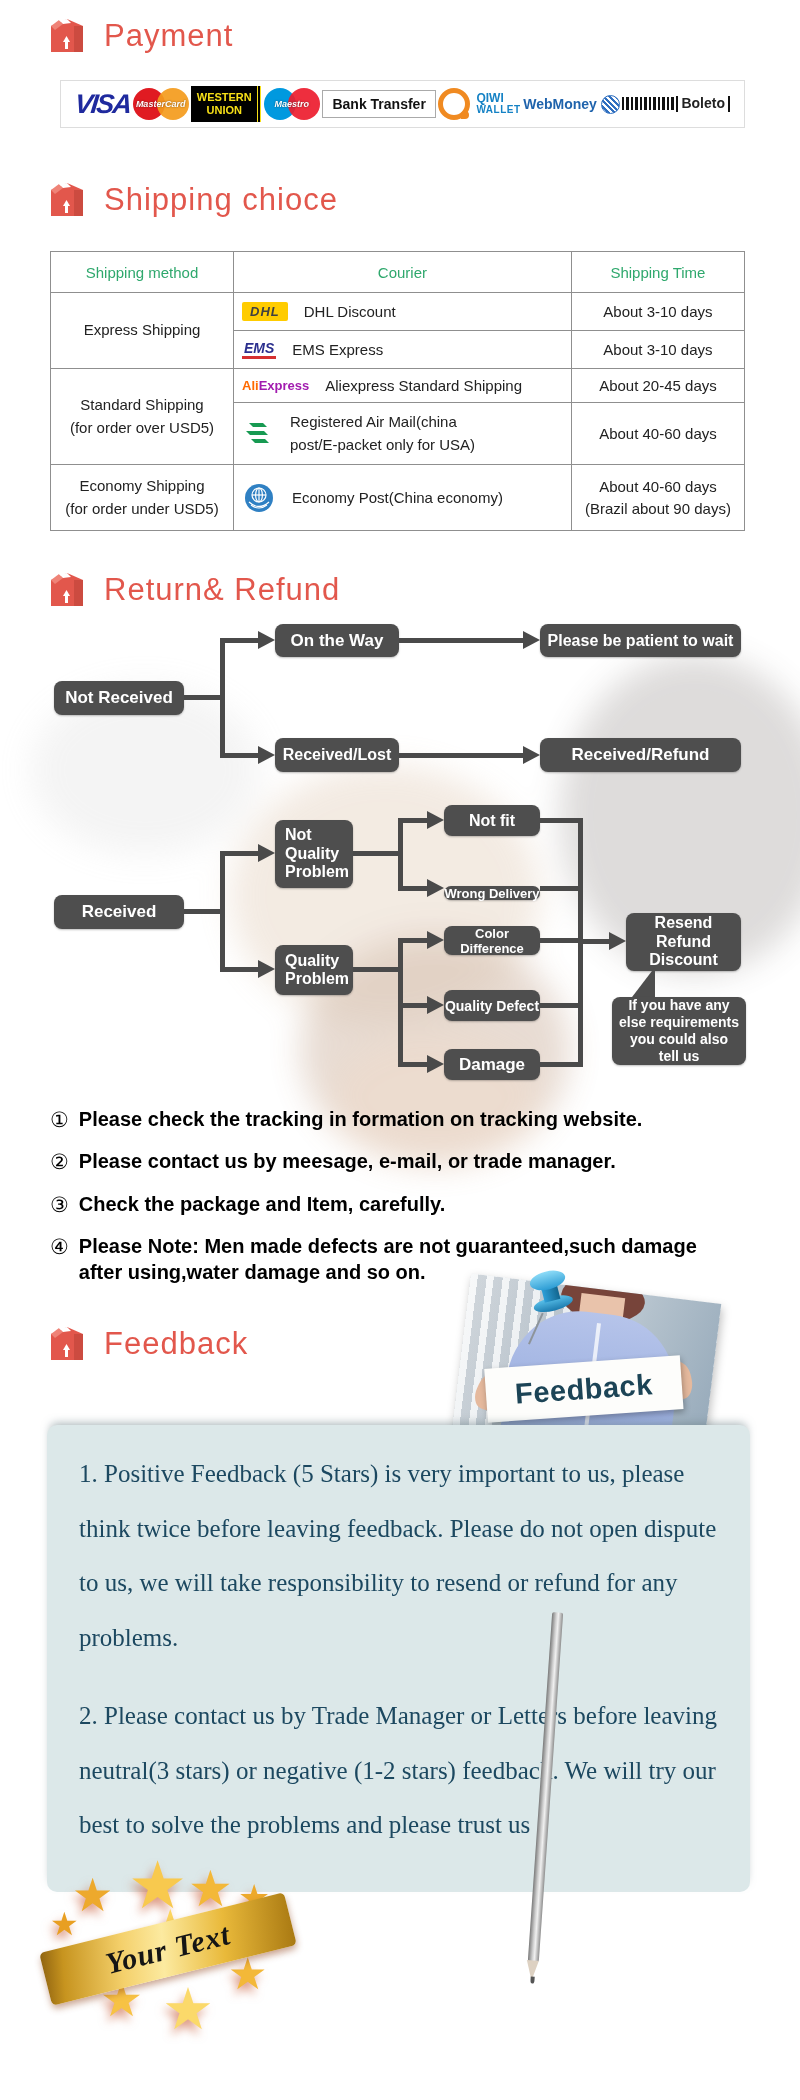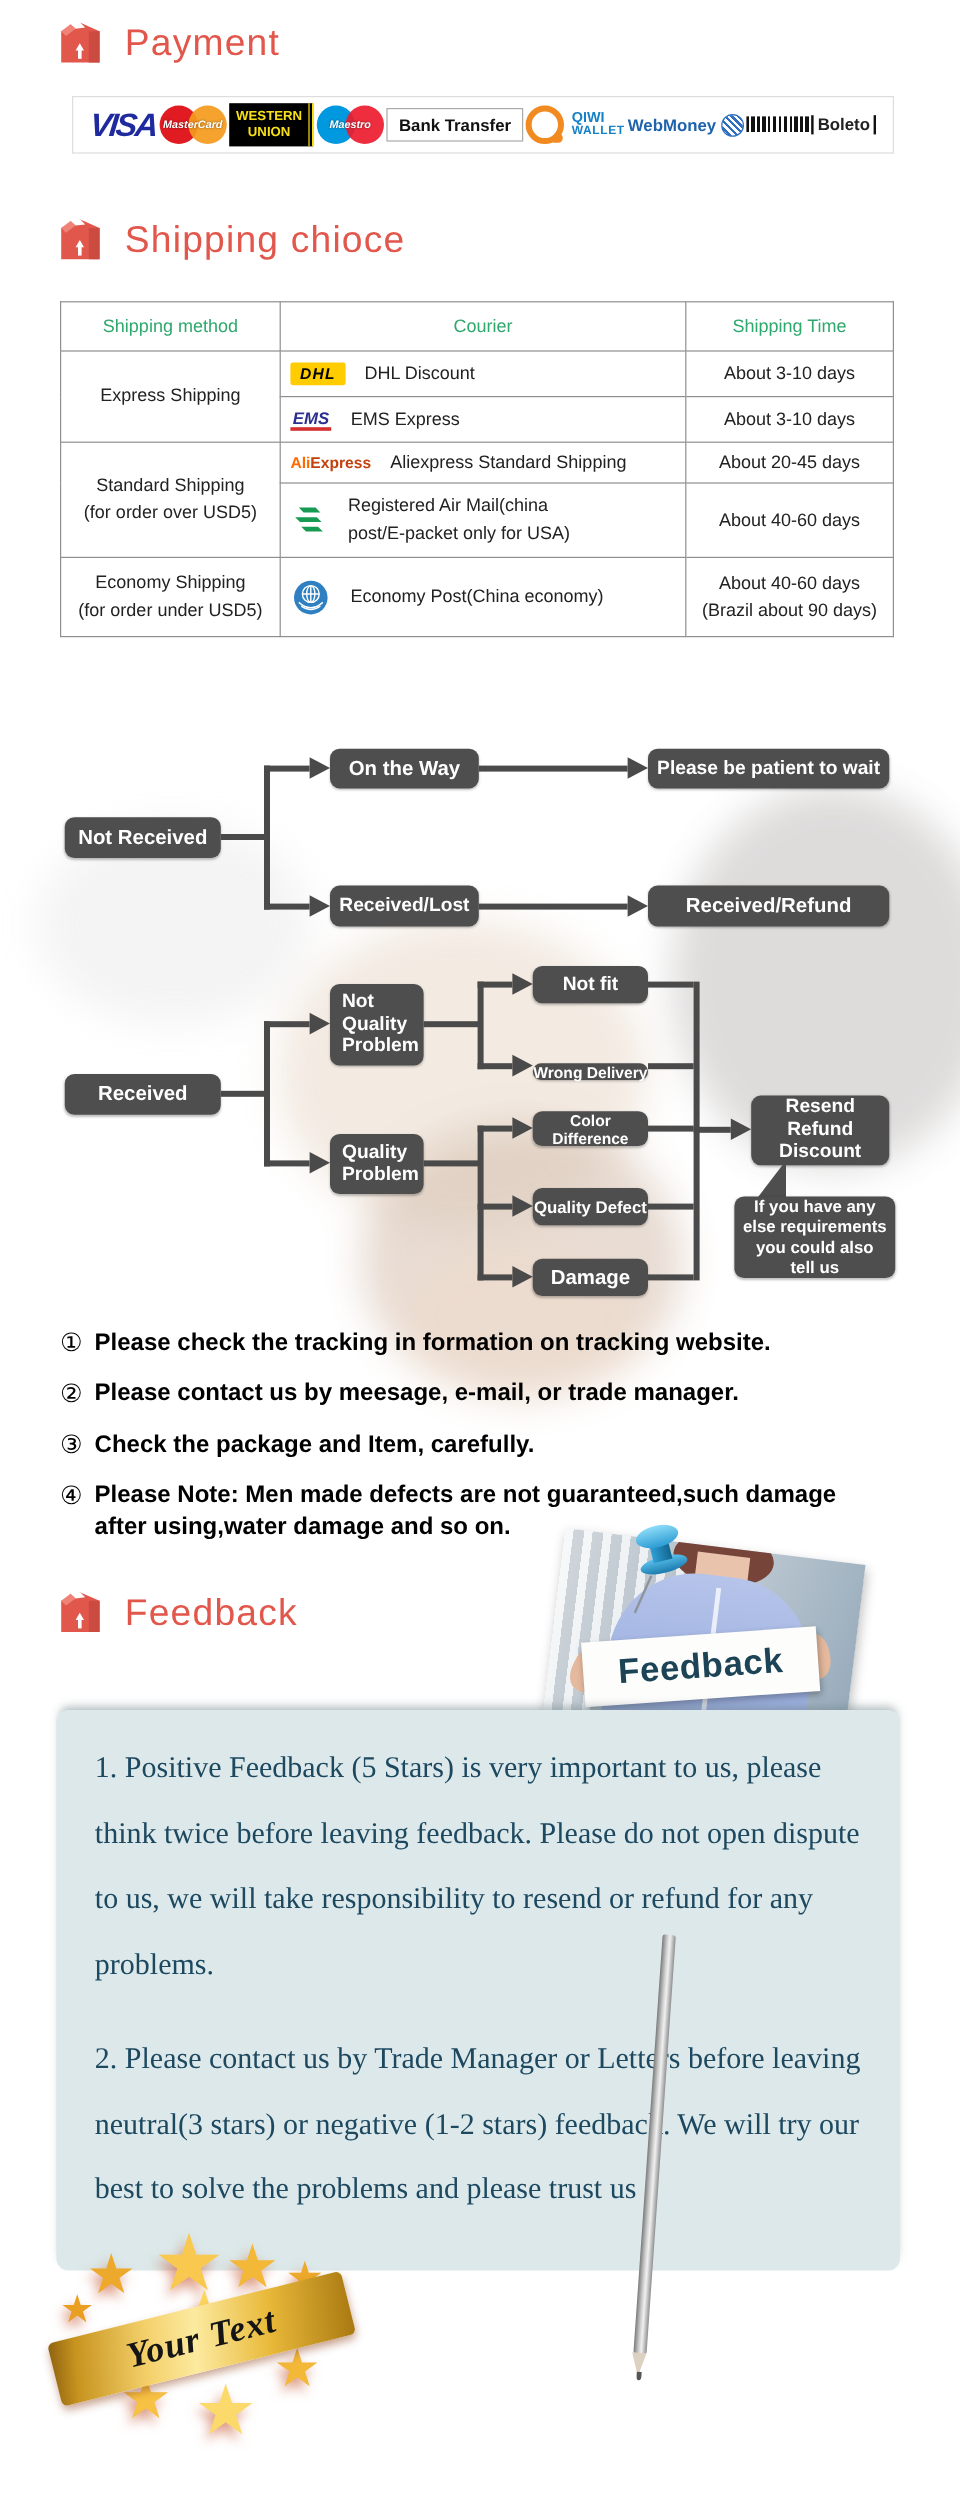--- a/index.html
+++ b/index.html
@@ -39,25 +39,25 @@
   
   table.ship{position:absolute;left:50px;top:251px;width:695px;border-collapse:collapse;
              font-size:15px;color:#222;background:#fff;}
   table.ship td,table.ship th{border:1px solid #8f8f8f;padding:4px 8px;}
   table.ship th{color:#2fa86d;font-weight:normal;height:32px;font-size:15px;}
   td.meth{text-align:center;line-height:1.5;}
   td.cour{padding-left:14px;}
   .cour-in{display:flex;align-items:center;gap:16px;}
   td.time{text-align:center;line-height:1.45;}
   .col-m{width:186px;} .col-c{width:334px;} .col-t{width:175px;}
-  .dhl{background:#ffcc00;color:#000000;font-weight:bold;font-style:italic;font-size:13px;
+  .dhl{background:#ffcc00;color:#404040;font-weight:bold;font-style:italic;font-size:13px;
        padding:2px 8px;border-radius:2px;letter-spacing:1px;flex:0 0 auto;}
   .ems{color:#2b2f8e;font-weight:bold;font-style:italic;font-size:14px;border-bottom:3px solid #d53030;flex:0 0 auto;padding:0 2px;}
   .ali{font-weight:bold;font-size:13px;flex:0 0 auto;}
-  .ali .a1{color:#ff6a00;} .ali .a2{color:#c2410c;}
+  .ali .a1{color:#ff6a00;} .ali .a2{color:#a21caf;}
   .logo-svg{flex:0 0 auto;display:block;}
   .r2{height:38px;} .r3{height:34px;} .r4{height:62px;} .r5{height:66px;}
   
   .flow{position:absolute;left:0;top:615px;width:800px;height:492px;}
   .flow-bg{position:absolute;inset:0;filter:blur(16px);opacity:.40;}
   .blob{position:absolute;border-radius:50%;}
   .fbox{position:absolute;background:#4e4e4e;color:#fff;font-weight:bold;border-radius:8px;
         display:flex;align-items:center;justify-content:center;text-align:center;font-size:17px;
         box-shadow:0 1px 2px rgba(0,0,0,.25);}
   .hl{position:absolute;height:5px;background:#4a4a4a;}
@@ -247,20 +247,31 @@
         </div>
       </td>
       <td class="time">
         <div>About 40-60 days</div>
         <div>(Brazil about 90 days)</div>
       </td>
     </tr>
   </tbody>
     </table>
 
+  <div class="sec-head" style="left:46px;top:568px;">
+    <svg class="pkg" width="42" height="44" viewBox="0 0 42 44">
+      <polygon points="5,12 21,5 37,12 37,38 5,38" fill="#e2574c"></polygon>
+      <polygon points="28,12 37,12 37,38 28,38" fill="#cc4b40"></polygon>
+      <polygon points="5,12 13,6 17,10 9,16" fill="#ef8377"></polygon>
+      <polygon points="13,6 21,5 25,9 17,10" fill="#ffffff"></polygon>
+      <rect x="19" y="27" width="3" height="8" fill="#fff"></rect>
+      <polygon points="17,28 24,28 20.5,22" fill="#fff"></polygon>
+    </svg>
+    <span class="sec-title">Return&amp; Refund</span>
+  </div>
 
   <div class="flow">
     <div class="flow-bg">
       <div class="blob" style="left:230px;top:150px;width:310px;height:260px;background:rgba(205,170,135,.6);"></div>
       <div class="blob" style="left:300px;top:320px;width:270px;height:230px;background:rgba(150,95,55,.55);"></div>
       <div class="blob" style="left:560px;top:40px;width:270px;height:320px;background:rgba(90,80,75,.5);"></div>
       <div class="blob" style="left:30px;top:70px;width:230px;height:170px;background:rgba(195,195,195,.45);"></div>
       <div class="blob" style="left:330px;top:420px;width:210px;height:130px;background:rgba(215,165,125,.55);"></div>
     </div>
 

